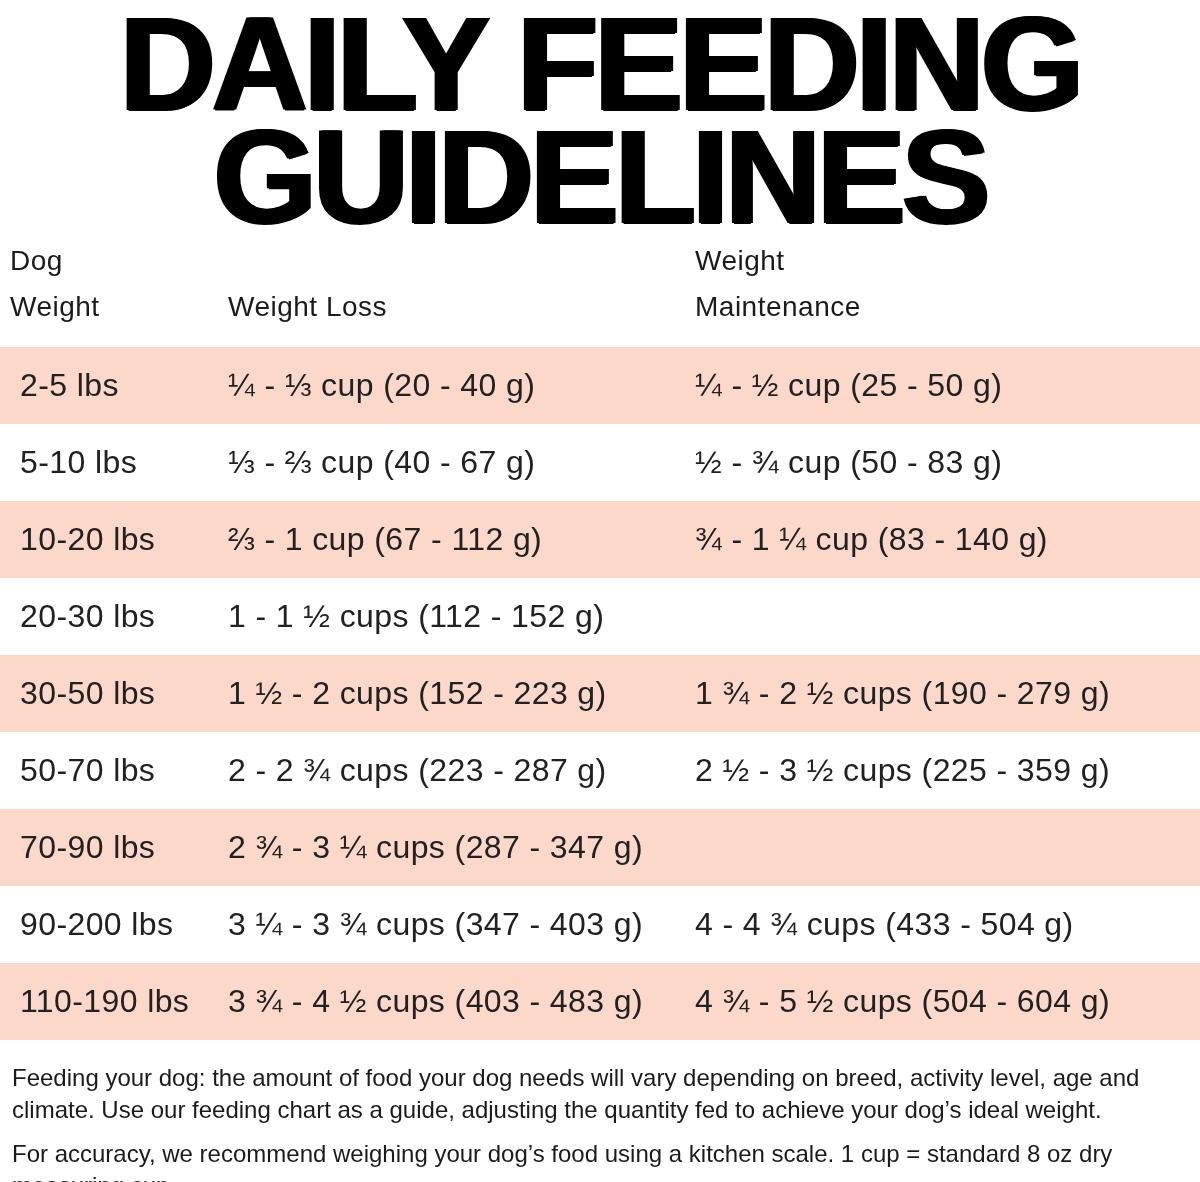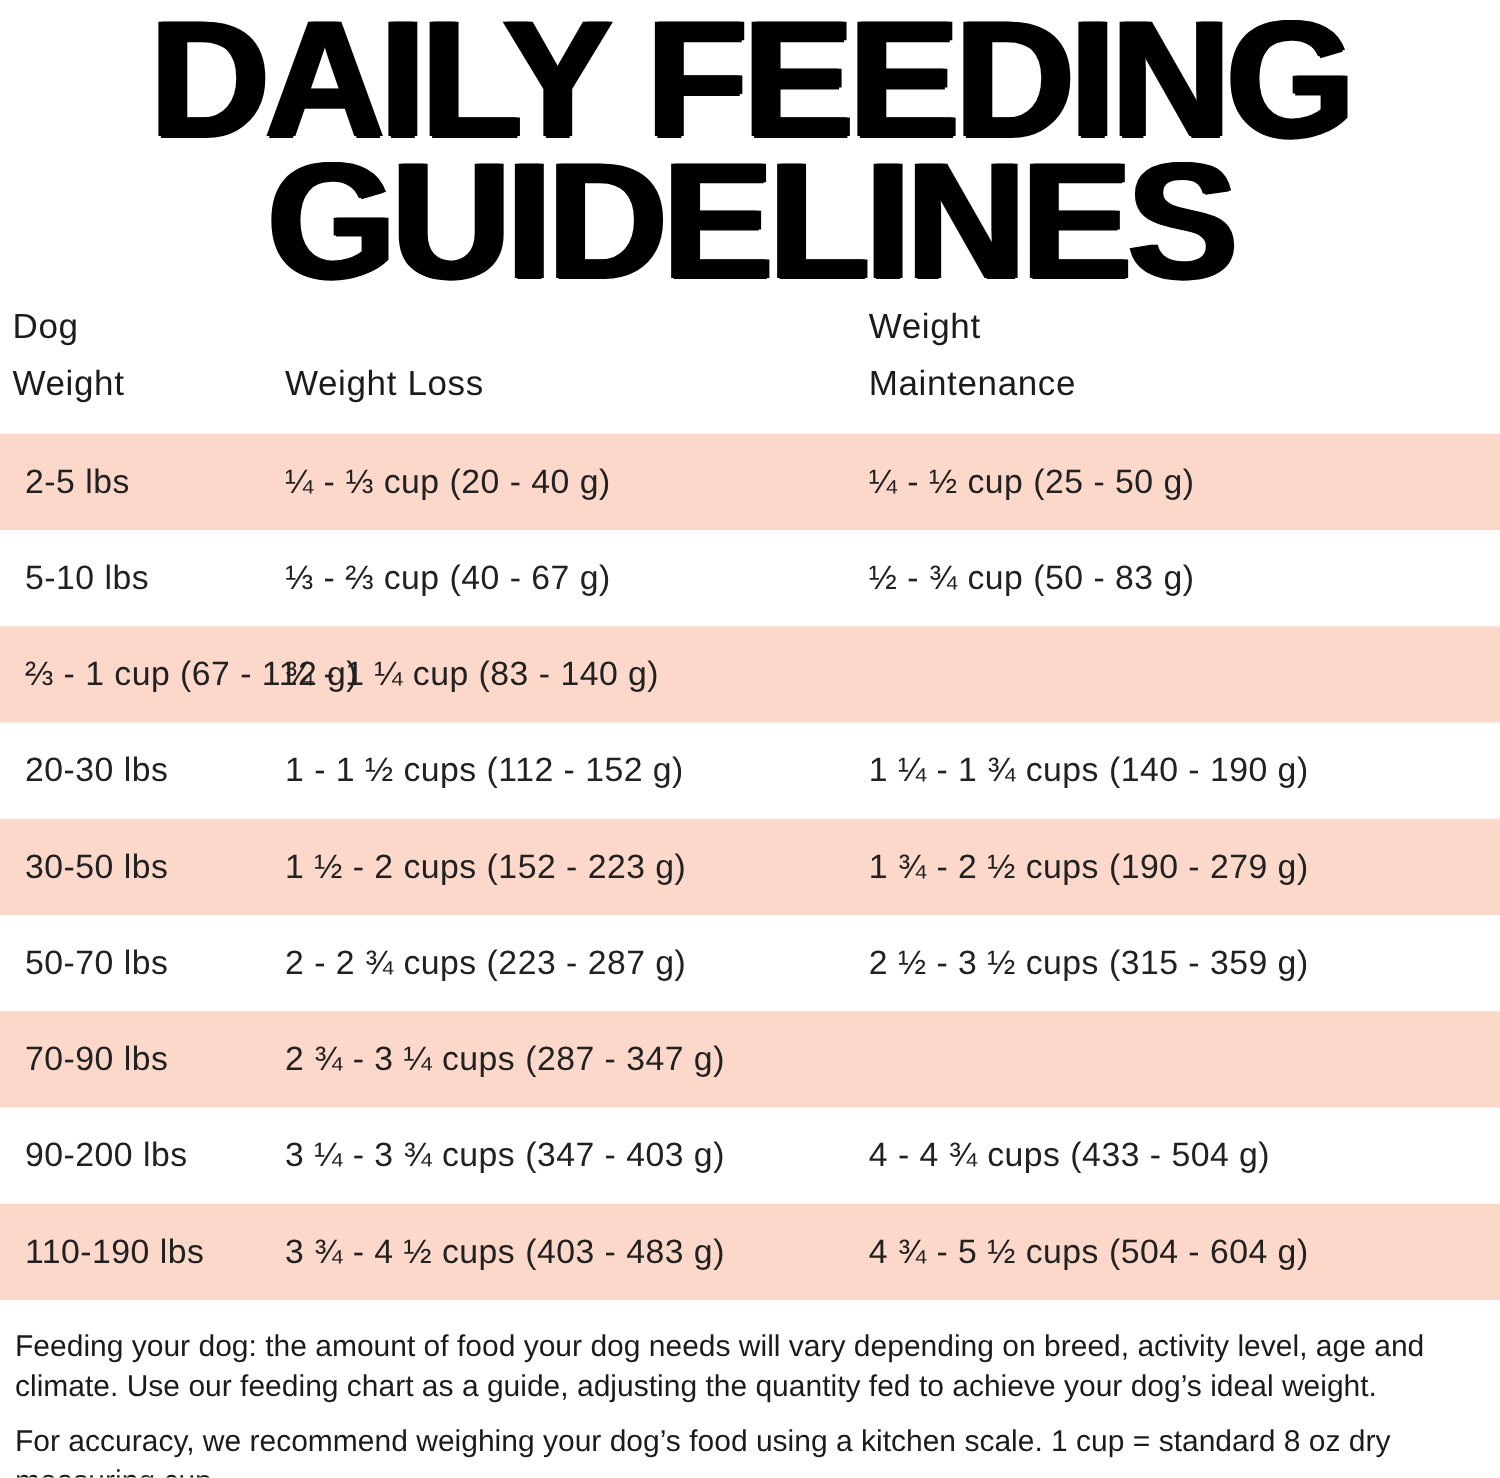--- a/index.html
+++ b/index.html
@@ -44,21 +44,21 @@
   }
   .header .col { white-space: nowrap; }
 
   
   .rows .row {
     display: grid;
     grid-template-columns: 208px 467px auto;
     align-items: center;
     height: 77px;
     padding-left: 20px;
-    font-size: 27px;
+    font-size: 32px;
     letter-spacing: 0.4px;
     color: #212121;
   }
   .rows .row:nth-child(odd) { background: #fcd8ca; }
   .cell { white-space: nowrap; }
   .grams { }
 
   
   .footer {
     padding: 10px 14px 0 12px;
@@ -99,40 +99,40 @@
       <div class="cell"><span>¼ - ½ cup</span> <span class="grams">(25 - 50 g)</span></div>
     </div>
 
     <div class="row">
       <div class="cell">5-10 lbs</div>
       <div class="cell"><span>⅓ - ⅔ cup</span> <span class="grams">(40 - 67 g)</span></div>
       <div class="cell"><span>½ - ¾ cup</span> <span class="grams">(50 - 83 g)</span></div>
     </div>
 
     <div class="row">
+      <div class="cell">10-20 lbs</div>
       <div class="cell"><span>⅔ - 1 cup</span> <span class="grams">(67 - 112 g)</span></div>
       <div class="cell"><span>¾ - 1 ¼ cup</span> <span class="grams">(83 - 140 g)</span></div>
     </div>
 
     <div class="row">
       <div class="cell">20-30 lbs</div>
       <div class="cell"><span>1 - 1 ½ cups</span> <span class="grams">(112 - 152 g)</span></div>
-      <div class="cell"><span>1 ¼ - 1 ¾ cups</span> <span class="grams">(140 - 190 g)</span></div>
     </div>
 
     <div class="row">
       <div class="cell">30-50 lbs</div>
       <div class="cell"><span>1 ½ - 2 cups</span> <span class="grams">(152 - 223 g)</span></div>
       <div class="cell"><span>1 ¾ - 2 ½ cups</span> <span class="grams">(190 - 279 g)</span></div>
     </div>
 
     <div class="row">
       <div class="cell">50-70 lbs</div>
       <div class="cell"><span>2 - 2 ¾ cups</span> <span class="grams">(223 - 287 g)</span></div>
-      <div class="cell"><span>2 ½ - 3 ½ cups</span> <span class="grams">(315 - 359 g)</span></div>
+      <div class="cell"><span>2 ½ - 3 ½ cups</span> <span class="grams">(225 - 359 g)</span></div>
     </div>
 
     <div class="row">
       <div class="cell">70-90 lbs</div>
       <div class="cell"><span>2 ¾ - 3 ¼ cups</span> <span class="grams">(287 - 347 g)</span></div>
     </div>
 
     <div class="row">
       <div class="cell">90-200 lbs</div>
       <div class="cell"><span>3 ¼ - 3 ¾ cups</span> <span class="grams">(347 - 403 g)</span></div>

